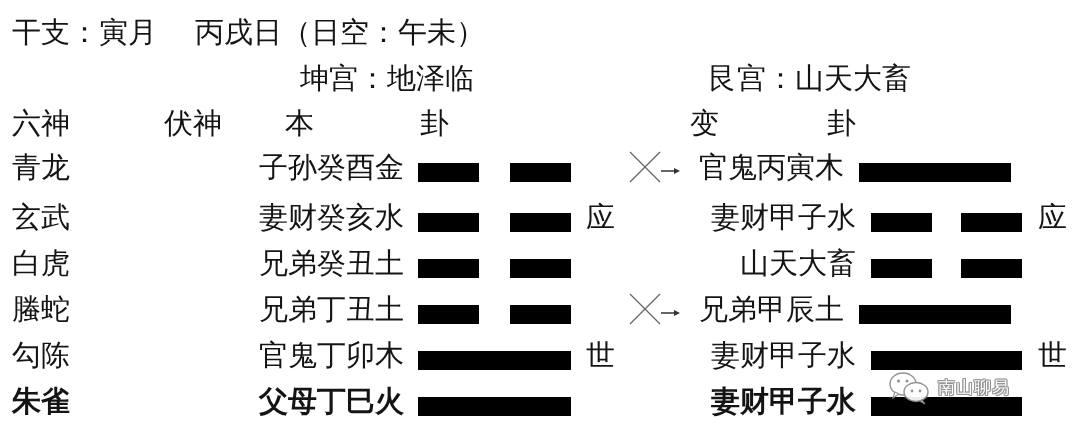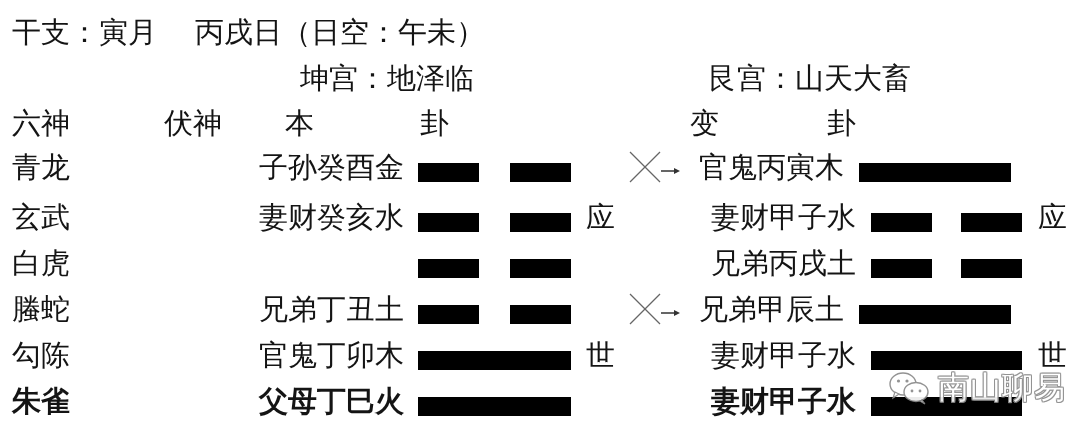--- a/index.html
+++ b/index.html
@@ -83,21 +83,21 @@
       width: 44px;
       height: 34px;
     }
     .watermark .wm-text {
       position: absolute;
       left: 52px;
       top: 0;
       height: 38px;
       line-height: 38px;
       font-family: "DejaVu Sans", "Liberation Sans", sans-serif;
-      font-size: 31px;
+      font-size: 17px;
       color: #ffffff;
       text-shadow:
         1px 0 0 #8a8a8a, -1px 0 0 #8a8a8a,
         0 1px 0 #8a8a8a, 0 -1px 0 #8a8a8a,
         1px 1px 0 #9a9a9a, -1px -1px 0 #9a9a9a,
         1px -1px 0 #9a9a9a, -1px 1px 0 #9a9a9a;
       letter-spacing: 1px;
       white-space: nowrap;
     }
   </style>
@@ -168,28 +168,29 @@
         <i class="seg a"></i>
         <i class="seg m"></i>
         <i class="seg b"></i>
       </div>
     <span class="txt chg-mark">应</span>
   </div>
 
   <div class="row" style="top:240px;" data-moving="false">
     <span class="txt spirit">白虎</span>
     <span class="txt hidden-spirit"></span>
-    <div class="yao orig-line" data-line="yin">
-        <i class="seg a"></i>
-        <i class="seg m"></i>
-        <i class="seg b"></i>
-      </div>
-    <span class="txt orig-mark"></span>
-
-    <span class="txt chg-text">兄弟丙戌土</span>
+    <span class="txt orig-text">兄弟癸丑土</span>
+    <div class="yao orig-line" data-line="yin">
+        <i class="seg a"></i>
+        <i class="seg m"></i>
+        <i class="seg b"></i>
+      </div>
+    <span class="txt orig-mark"></span>
+
+    <span class="txt chg-text">山天大畜</span>
     <div class="yao chg-line" data-line="yin">
         <i class="seg a"></i>
         <i class="seg m"></i>
         <i class="seg b"></i>
       </div>
     <span class="txt chg-mark"></span>
   </div>
 
   <div class="row" style="top:286px;" data-moving="true">
     <span class="txt spirit">螣蛇</span>

